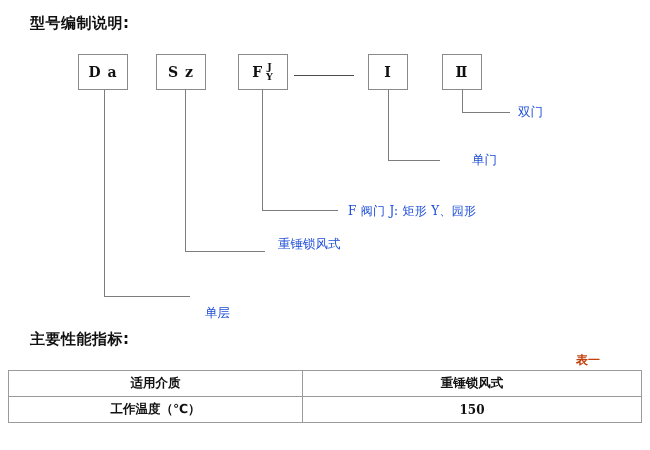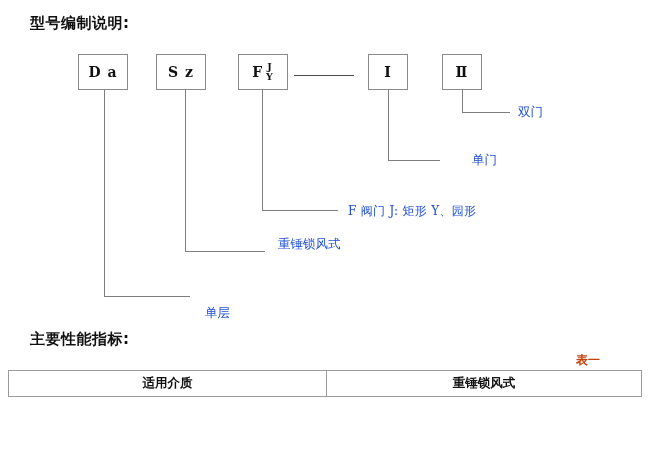--- a/index.html
+++ b/index.html
@@ -120,21 +120,21 @@
     table-layout: fixed;
     background: #fff;
   }
   table.perf td {
     border: 1px solid #9b9b9b;
     text-align: center;
     font-size: 12.5px;
     font-weight: bold;
     color: #111;
     height: 25px;
-    padding: 0 12px;
+    padding: 0 0;
     font-family: "DejaVu Sans", "Liberation Sans", sans-serif;
   }
   table.perf td.num {
     font-family: "DejaVu Serif", "Liberation Serif", serif;
     font-weight: bold;
     font-size: 12px;
   }
   table.perf { border: 1.6px solid #2b2b2b; }
   table.perf tr td:first-child { width: 293px; }
 </style>
@@ -200,16 +200,20 @@
   <div class="section-title" id="perf-title">主要性能指标:</div>
 
   <div class="table-label">表一</div>
 
   <table class="perf">
     <tbody>
       <tr>
         <td>适用介质</td>
         <td>重锤锁风式</td>
       </tr>
+      <tr>
+        <td>工作温度（℃）</td>
+        <td class="num">150</td>
+      </tr>
     </tbody>
   </table>
 
 </div>
 
 </body></html>

